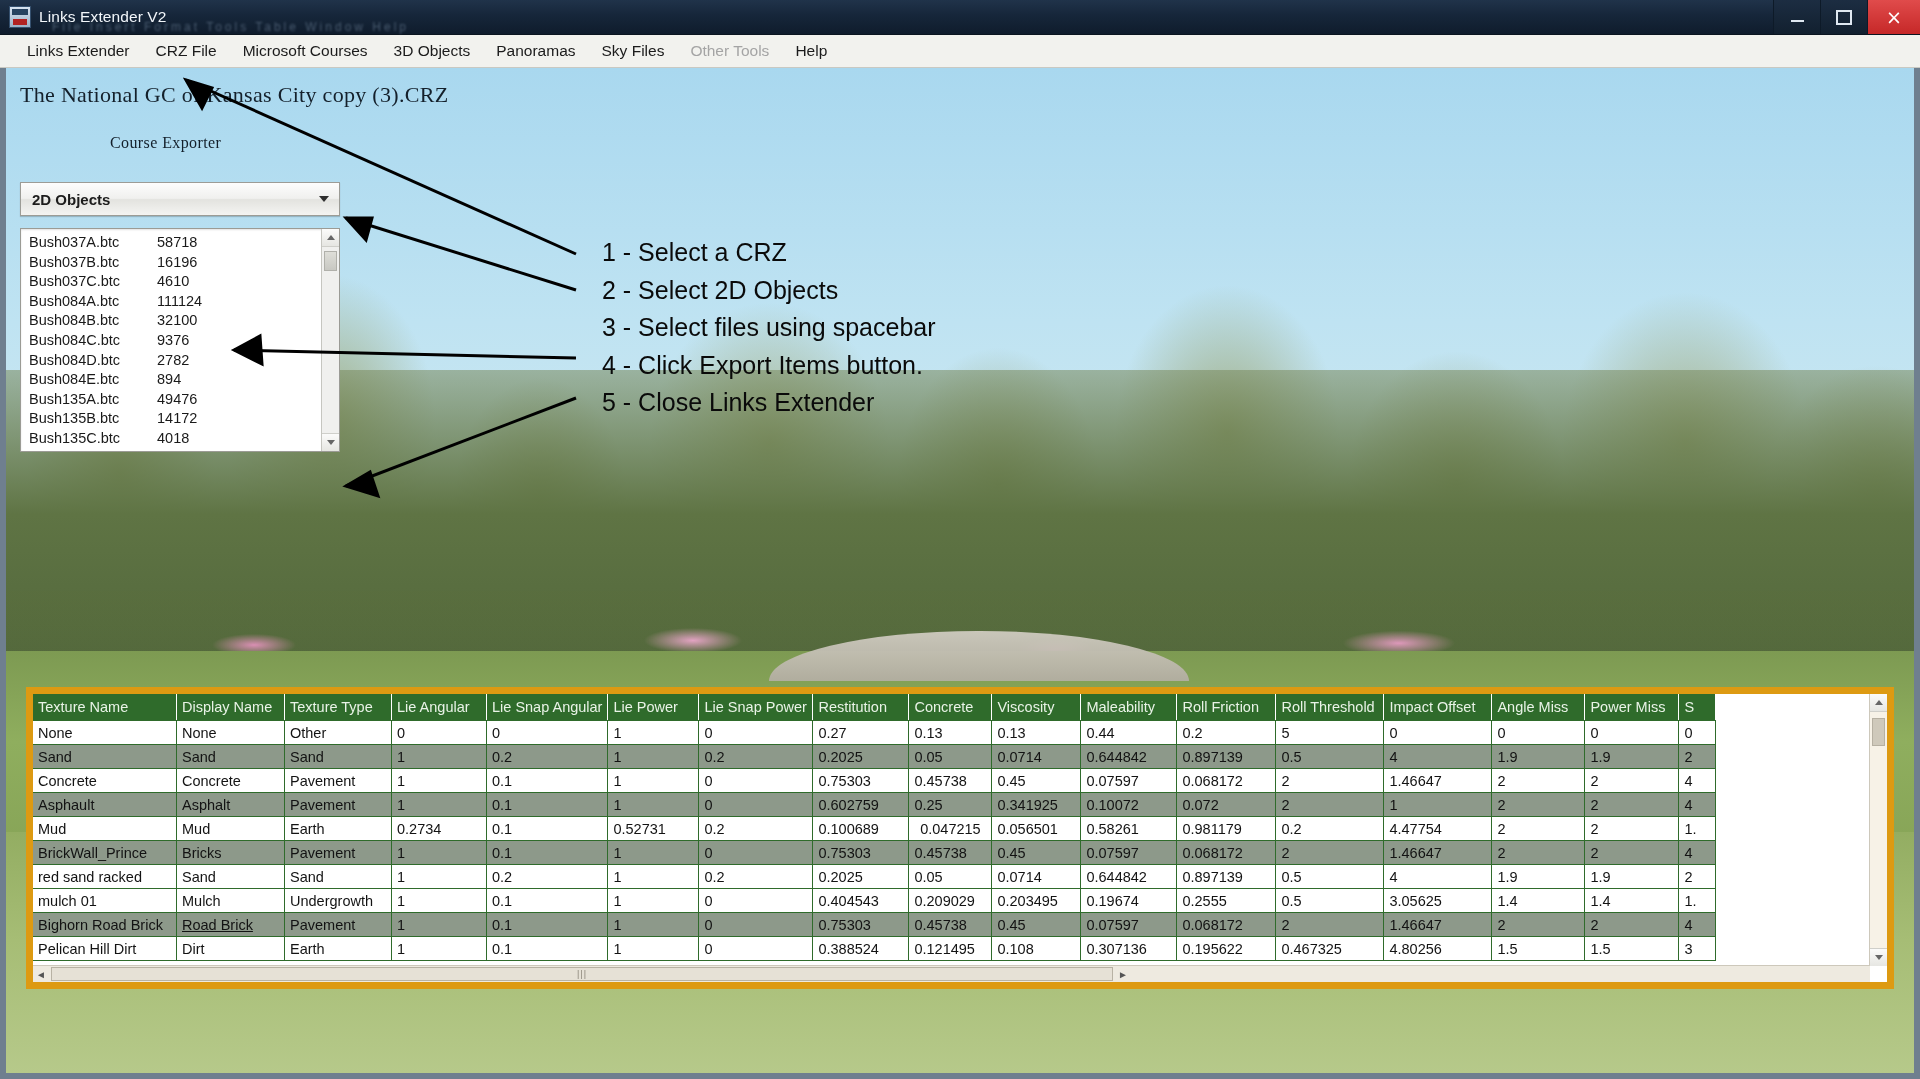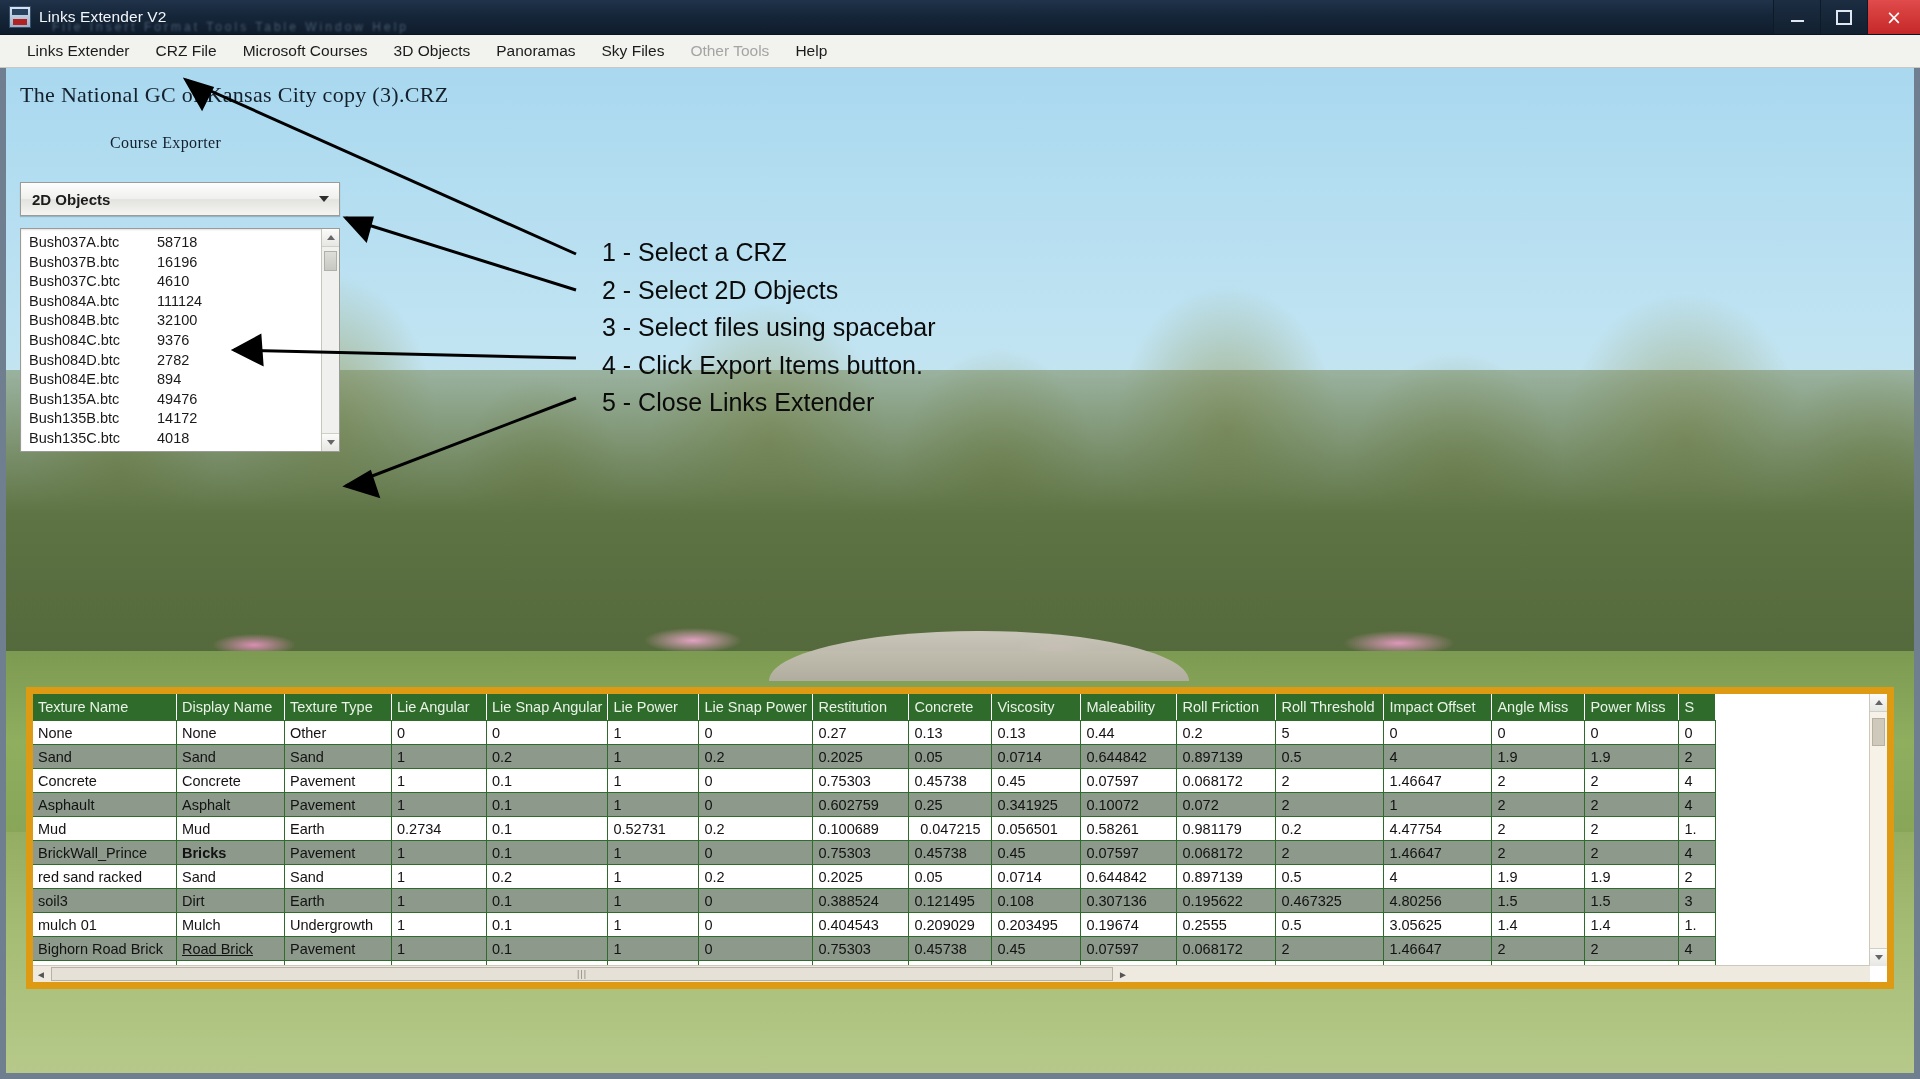--- a/index.html
+++ b/index.html
@@ -463,21 +463,21 @@
                 <td style="width: 85px;">0.58261</td>
                 <td style="width: 88px;">0.981179</td>
                 <td style="width: 97px;">0.2</td>
                 <td style="width: 97px;">4.47754</td>
                 <td style="width: 82px;">2</td>
                 <td style="width: 83px;">2</td>
                 <td style="width: 26px;">1.</td>
               </tr>
               <tr class="even">
                 <td style="width: 133px;">BrickWall_Prince</td>
-                <td style="width: 97px; font-weight: bold;">Bricks</td>
+                <td style="width: 97px;">Bricks</td>
                 <td style="width: 96px;">Pavement</td>
                 <td style="width: 84px;">1</td>
                 <td style="width: 104px;">0.1</td>
                 <td style="width: 80px;">1</td>
                 <td style="width: 103px;">0</td>
                 <td style="width: 85px;">0.75303</td>
                 <td style="width: 72px;">0.45738</td>
                 <td style="width: 78px;">0.45</td>
                 <td style="width: 85px;">0.07597</td>
                 <td style="width: 88px;">0.068172</td>
@@ -499,96 +499,77 @@
                 <td style="width: 72px;">0.05</td>
                 <td style="width: 78px;">0.0714</td>
                 <td style="width: 85px;">0.644842</td>
                 <td style="width: 88px;">0.897139</td>
                 <td style="width: 97px;">0.5</td>
                 <td style="width: 97px;">4</td>
                 <td style="width: 82px;">1.9</td>
                 <td style="width: 83px;">1.9</td>
                 <td style="width: 26px;">2</td>
               </tr>
+              <tr class="odd">
+                <td style="width: 133px;">mulch 01</td>
+                <td style="width: 97px;">Mulch</td>
+                <td style="width: 96px;">Undergrowth</td>
+                <td style="width: 84px;">1</td>
+                <td style="width: 104px;">0.1</td>
+                <td style="width: 80px;">1</td>
+                <td style="width: 103px;">0</td>
+                <td style="width: 85px;">0.404543</td>
+                <td style="width: 72px;">0.209029</td>
+                <td style="width: 78px;">0.203495</td>
+                <td style="width: 85px;">0.19674</td>
+                <td style="width: 88px;">0.2555</td>
+                <td style="width: 97px;">0.5</td>
+                <td style="width: 97px;">3.05625</td>
+                <td style="width: 82px;">1.4</td>
+                <td style="width: 83px;">1.4</td>
+                <td style="width: 26px;">1.</td>
+              </tr>
               <tr class="even">
-                <td style="width: 133px;">soil3</td>
+                <td style="width: 133px;">Bighorn Road Brick</td>
+                <td style="width: 97px; text-decoration: underline;">Road Brick</td>
+                <td style="width: 96px;">Pavement</td>
+                <td style="width: 84px;">1</td>
+                <td style="width: 104px;">0.1</td>
+                <td style="width: 80px;">1</td>
+                <td style="width: 103px;">0</td>
+                <td style="width: 85px;">0.75303</td>
+                <td style="width: 72px;">0.45738</td>
+                <td style="width: 78px;">0.45</td>
+                <td style="width: 85px;">0.07597</td>
+                <td style="width: 88px;">0.068172</td>
+                <td style="width: 97px;">2</td>
+                <td style="width: 97px;">1.46647</td>
+                <td style="width: 82px;">2</td>
+                <td style="width: 83px;">2</td>
+                <td style="width: 26px;">4</td>
+              </tr>
+              <tr class="odd">
+                <td style="width: 133px;">Pelican Hill Dirt</td>
                 <td style="width: 97px;">Dirt</td>
                 <td style="width: 96px;">Earth</td>
                 <td style="width: 84px;">1</td>
                 <td style="width: 104px;">0.1</td>
                 <td style="width: 80px;">1</td>
                 <td style="width: 103px;">0</td>
                 <td style="width: 85px;">0.388524</td>
                 <td style="width: 72px;">0.121495</td>
                 <td style="width: 78px;">0.108</td>
                 <td style="width: 85px;">0.307136</td>
                 <td style="width: 88px;">0.195622</td>
                 <td style="width: 97px;">0.467325</td>
                 <td style="width: 97px;">4.80256</td>
                 <td style="width: 82px;">1.5</td>
                 <td style="width: 83px;">1.5</td>
                 <td style="width: 26px;">3</td>
               </tr>
-              <tr class="odd">
-                <td style="width: 133px;">mulch 01</td>
-                <td style="width: 97px;">Mulch</td>
-                <td style="width: 96px;">Undergrowth</td>
-                <td style="width: 84px;">1</td>
-                <td style="width: 104px;">0.1</td>
-                <td style="width: 80px;">1</td>
-                <td style="width: 103px;">0</td>
-                <td style="width: 85px;">0.404543</td>
-                <td style="width: 72px;">0.209029</td>
-                <td style="width: 78px;">0.203495</td>
-                <td style="width: 85px;">0.19674</td>
-                <td style="width: 88px;">0.2555</td>
-                <td style="width: 97px;">0.5</td>
-                <td style="width: 97px;">3.05625</td>
-                <td style="width: 82px;">1.4</td>
-                <td style="width: 83px;">1.4</td>
-                <td style="width: 26px;">1.</td>
-              </tr>
-              <tr class="even">
-                <td style="width: 133px;">Bighorn Road Brick</td>
-                <td style="width: 97px; text-decoration: underline;">Road Brick</td>
-                <td style="width: 96px;">Pavement</td>
-                <td style="width: 84px;">1</td>
-                <td style="width: 104px;">0.1</td>
-                <td style="width: 80px;">1</td>
-                <td style="width: 103px;">0</td>
-                <td style="width: 85px;">0.75303</td>
-                <td style="width: 72px;">0.45738</td>
-                <td style="width: 78px;">0.45</td>
-                <td style="width: 85px;">0.07597</td>
-                <td style="width: 88px;">0.068172</td>
-                <td style="width: 97px;">2</td>
-                <td style="width: 97px;">1.46647</td>
-                <td style="width: 82px;">2</td>
-                <td style="width: 83px;">2</td>
-                <td style="width: 26px;">4</td>
-              </tr>
-              <tr class="odd">
-                <td style="width: 133px;">Pelican Hill Dirt</td>
-                <td style="width: 97px;">Dirt</td>
-                <td style="width: 96px;">Earth</td>
-                <td style="width: 84px;">1</td>
-                <td style="width: 104px;">0.1</td>
-                <td style="width: 80px;">1</td>
-                <td style="width: 103px;">0</td>
-                <td style="width: 85px;">0.388524</td>
-                <td style="width: 72px;">0.121495</td>
-                <td style="width: 78px;">0.108</td>
-                <td style="width: 85px;">0.307136</td>
-                <td style="width: 88px;">0.195622</td>
-                <td style="width: 97px;">0.467325</td>
-                <td style="width: 97px;">4.80256</td>
-                <td style="width: 82px;">1.5</td>
-                <td style="width: 83px;">1.5</td>
-                <td style="width: 26px;">3</td>
-              </tr>
             </tbody>
         </table>
         <div class="gv-scroll">
           <div class="sb-arrow">
               <span class="tri-up"></span>
             </div>
           <div class="gv-thumb"></div>
           <div class="sb-arrow bot">
               <span class="tri-dn"></span>
             </div>

